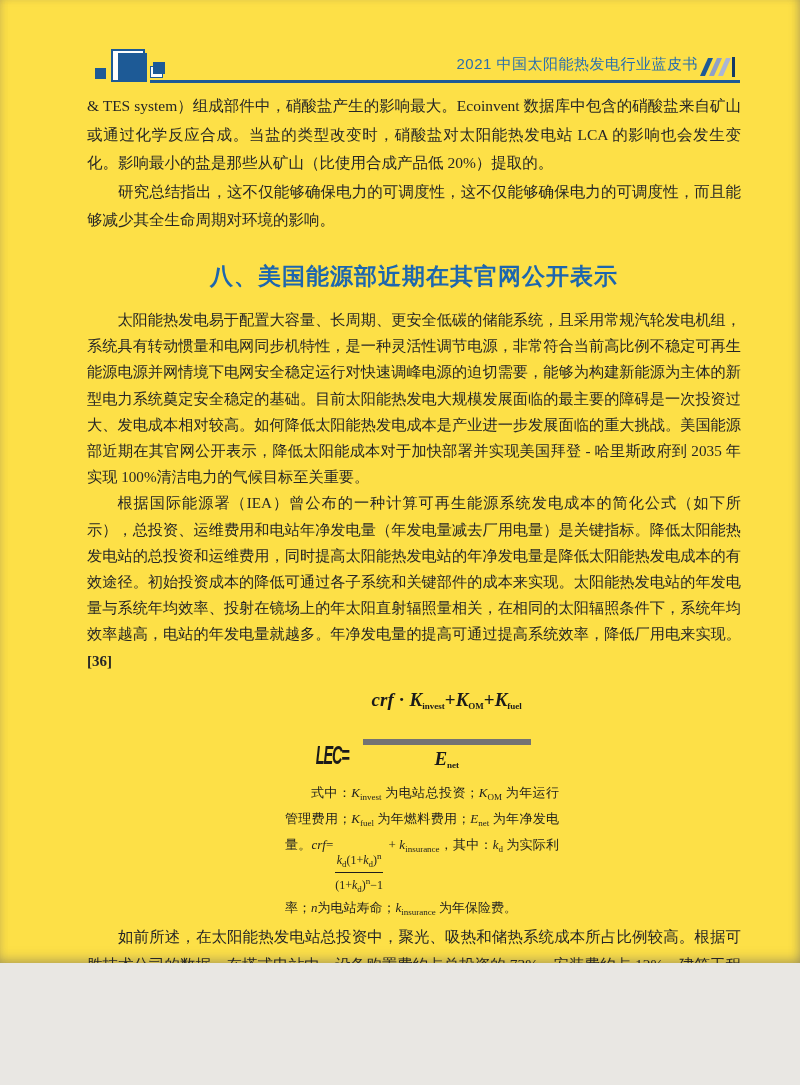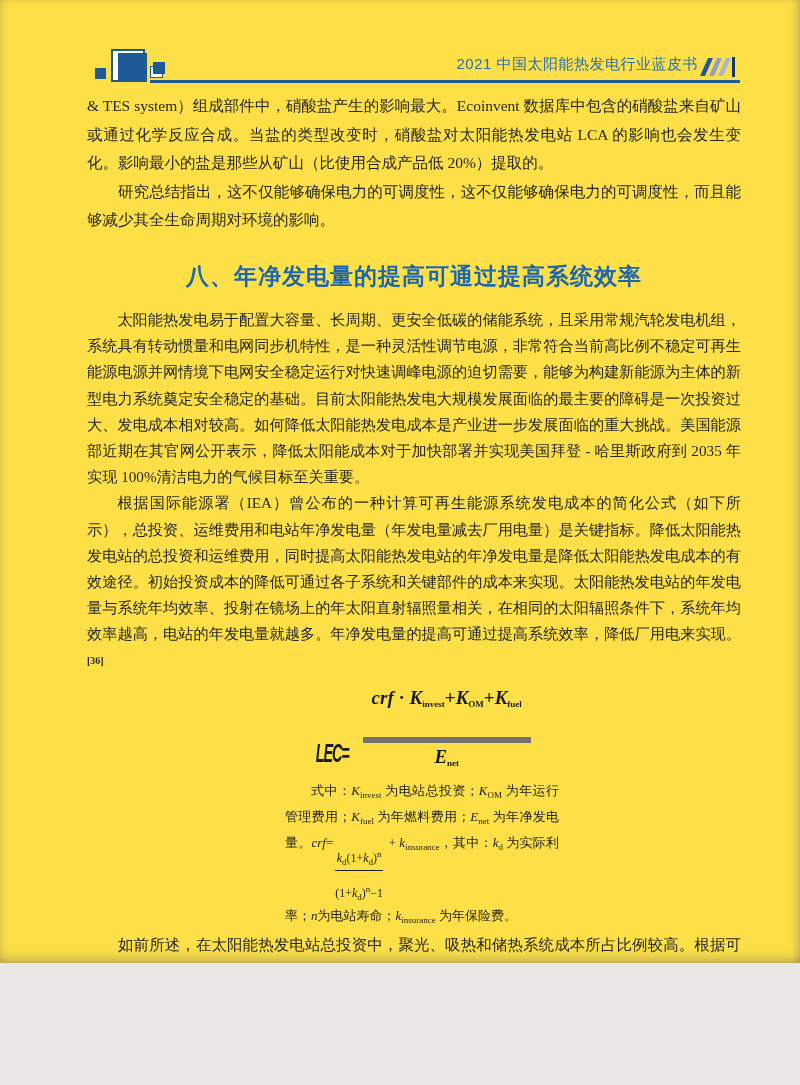--- a/index.html
+++ b/index.html
@@ -33,42 +33,42 @@
   .slash-bar{display:inline-block;width:3px;height:20px;background:#133a66;margin-left:1px;}
   
   .content{position:absolute;left:87px;top:92px;width:654px;}
   .para{margin:0;text-align:justify;font-size:15.5px;line-height:28.6px;}
   .indent{text-indent:2em;}
   .chapter-title{
     margin:26px 0 15px;text-align:center;font-family:"Liberation Sans",sans-serif;
     font-weight:bold;font-size:23px;color:#1d66ae;line-height:31px;letter-spacing:1px;
   }
   .para-ch{margin:0;text-align:justify;font-size:15.2px;line-height:26.2px;text-indent:2em;}
-  .ref-sup{font-size:10px;vertical-align:5px;font-weight:bold;}
+  .ref-sup{font-size:15px;vertical-align:5px;font-weight:bold;}
   
   .formula-row{display:flex;align-items:flex-end;margin:10px 0 12px 205px;}
   .lec{
     display:inline-block;transform:scaleX(.58);transform-origin:right center;
     font-family:"Liberation Sans",sans-serif;font-weight:bold;font-style:italic;
     font-size:25px;letter-spacing:-2px;color:#1a1a1a;
   }
   .frac{display:inline-flex;flex-direction:column;align-items:center;margin-left:14px;color:#1a1a1a;gap:24px;}
   .frac-num{font-size:19px;font-weight:bold;padding:0 9px 4px;white-space:nowrap;}
   .frac-den{font-size:19px;font-weight:bold;border-top:6px solid #737373;padding:3px 0 0;width:100%;text-align:center;}
   .mv{font-style:italic;font-family:"Liberation Serif",serif;}
   sub{font-size:9px;font-style:normal;vertical-align:-3px;letter-spacing:0;}
   sup{font-size:9px;font-style:normal;vertical-align:5px;}
   
   .formula-note{
     width:274px;margin:0 0 0 198px;font-size:13px;font-weight:normal;
     line-height:22px;text-align:justify;text-indent:2em;color:#1e1e1e;
   }
   .ifrac{display:inline-flex;flex-direction:column;text-align:center;vertical-align:-15px;
          margin:0 2px;line-height:15px;font-size:12px;text-indent:0;}
-  .ifrac-den{border-top:1.3px solid #1e1e1e;padding-top:11px;}
+  .ifrac-den{border-top:1.3px solid #1e1e1e;padding-top:1px;}
   
   .section-title{
     margin:12px 0 9px;font-family:"Liberation Sans",sans-serif;font-weight:500;
     font-size:18px;color:#3379bb;line-height:22px;
   }
   
   .page-num{position:absolute;top:1065px;left:635px;width:30px;text-align:right;font-size:14px;color:#333;}
   .footer-bar{position:absolute;left:675px;top:1014px;height:10px;display:flex;align-items:center;}
   .fstripe{display:inline-block;width:3px;height:10px;background:#1583d3;transform:skewX(-26deg);margin-right:2.5px;}
   .fbar-main{display:inline-block;width:42px;height:10px;background:#1583d3;
@@ -92,21 +92,21 @@
     <span class="slash slash2"></span>
     <span class="slash slash3"></span>
     <span class="slash-bar"></span>
   </div>
   <div class="header-line"></div>
 
   <div class="content">
     <p class="para">&amp; TES system）组成部件中，硝酸盐产生的影响最大。Ecoinvent 数据库中包含的硝酸盐来自矿山或通过化学反应合成。当盐的类型改变时，硝酸盐对太阳能热发电站 LCA 的影响也会发生变化。影响最小的盐是那些从矿山（比使用合成产品低 20%）提取的。</p>
     <p class="para indent">研究总结指出，这不仅能够确保电力的可调度性，这不仅能够确保电力的可调度性，而且能够减少其全生命周期对环境的影响。</p>
 
-    <h1 class="chapter-title">八、年净发电量的提高可通过提高系统效率</h1>
+    <h1 class="chapter-title">八、美国能源部近期在其官网公开表示</h1>
 
     <p class="para-ch">太阳能热发电易于配置大容量、长周期、更安全低碳的储能系统，且采用常规汽轮发电机组，系统具有转动惯量和电网同步机特性，是一种灵活性调节电源，非常符合当前高比例不稳定可再生能源电源并网情境下电网安全稳定运行对快速调峰电源的迫切需要，能够为构建新能源为主体的新型电力系统奠定安全稳定的基础。目前太阳能热发电大规模发展面临的最主要的障碍是一次投资过大、发电成本相对较高。如何降低太阳能热发电成本是产业进一步发展面临的重大挑战。美国能源部近期在其官网公开表示，降低太阳能成本对于加快部署并实现美国拜登 - 哈里斯政府到 2035 年实现 100%清洁电力的气候目标至关重要。</p>
     <p class="para-ch"><span>根据国际能源署（IEA）曾公布的一种计算可再生能源系统发电成本的简化公式（如下所示），总投资、运维费用和电站年净发电量（年发电量减去厂用电量）是关键指标。降低太阳能热发电站的总投资和运维费用，同时提高太阳能热发电站的年净发电量是降低太阳能热发电成本的有效途径。初始投资成本的降低可通过各子系统和关键部件的成本来实现。太阳能热发电站的年发电量与系统年均效率、投射在镜场上的年太阳直射辐照量相关，在相同的太阳辐照条件下，系统年均效率越高，电站的年发电量就越多。年净发电量的提高可通过提高系统效率，降低厂用电来实现。</span><sup class="ref-sup">[36]</sup></p>
 
     <div class="formula-row">
       <span class="lec">LEC=</span>
       <span class="frac">
         <span class="frac-num"><span class="mv">crf</span> · <span class="mv">K</span><sub>invest</sub>+<span class="mv">K</span><sub>OM</sub>+<span class="mv">K</span><sub>fuel</sub></span>
         <span class="frac-den"><span class="mv">E</span><sub>net</sub></span>
       </span>

